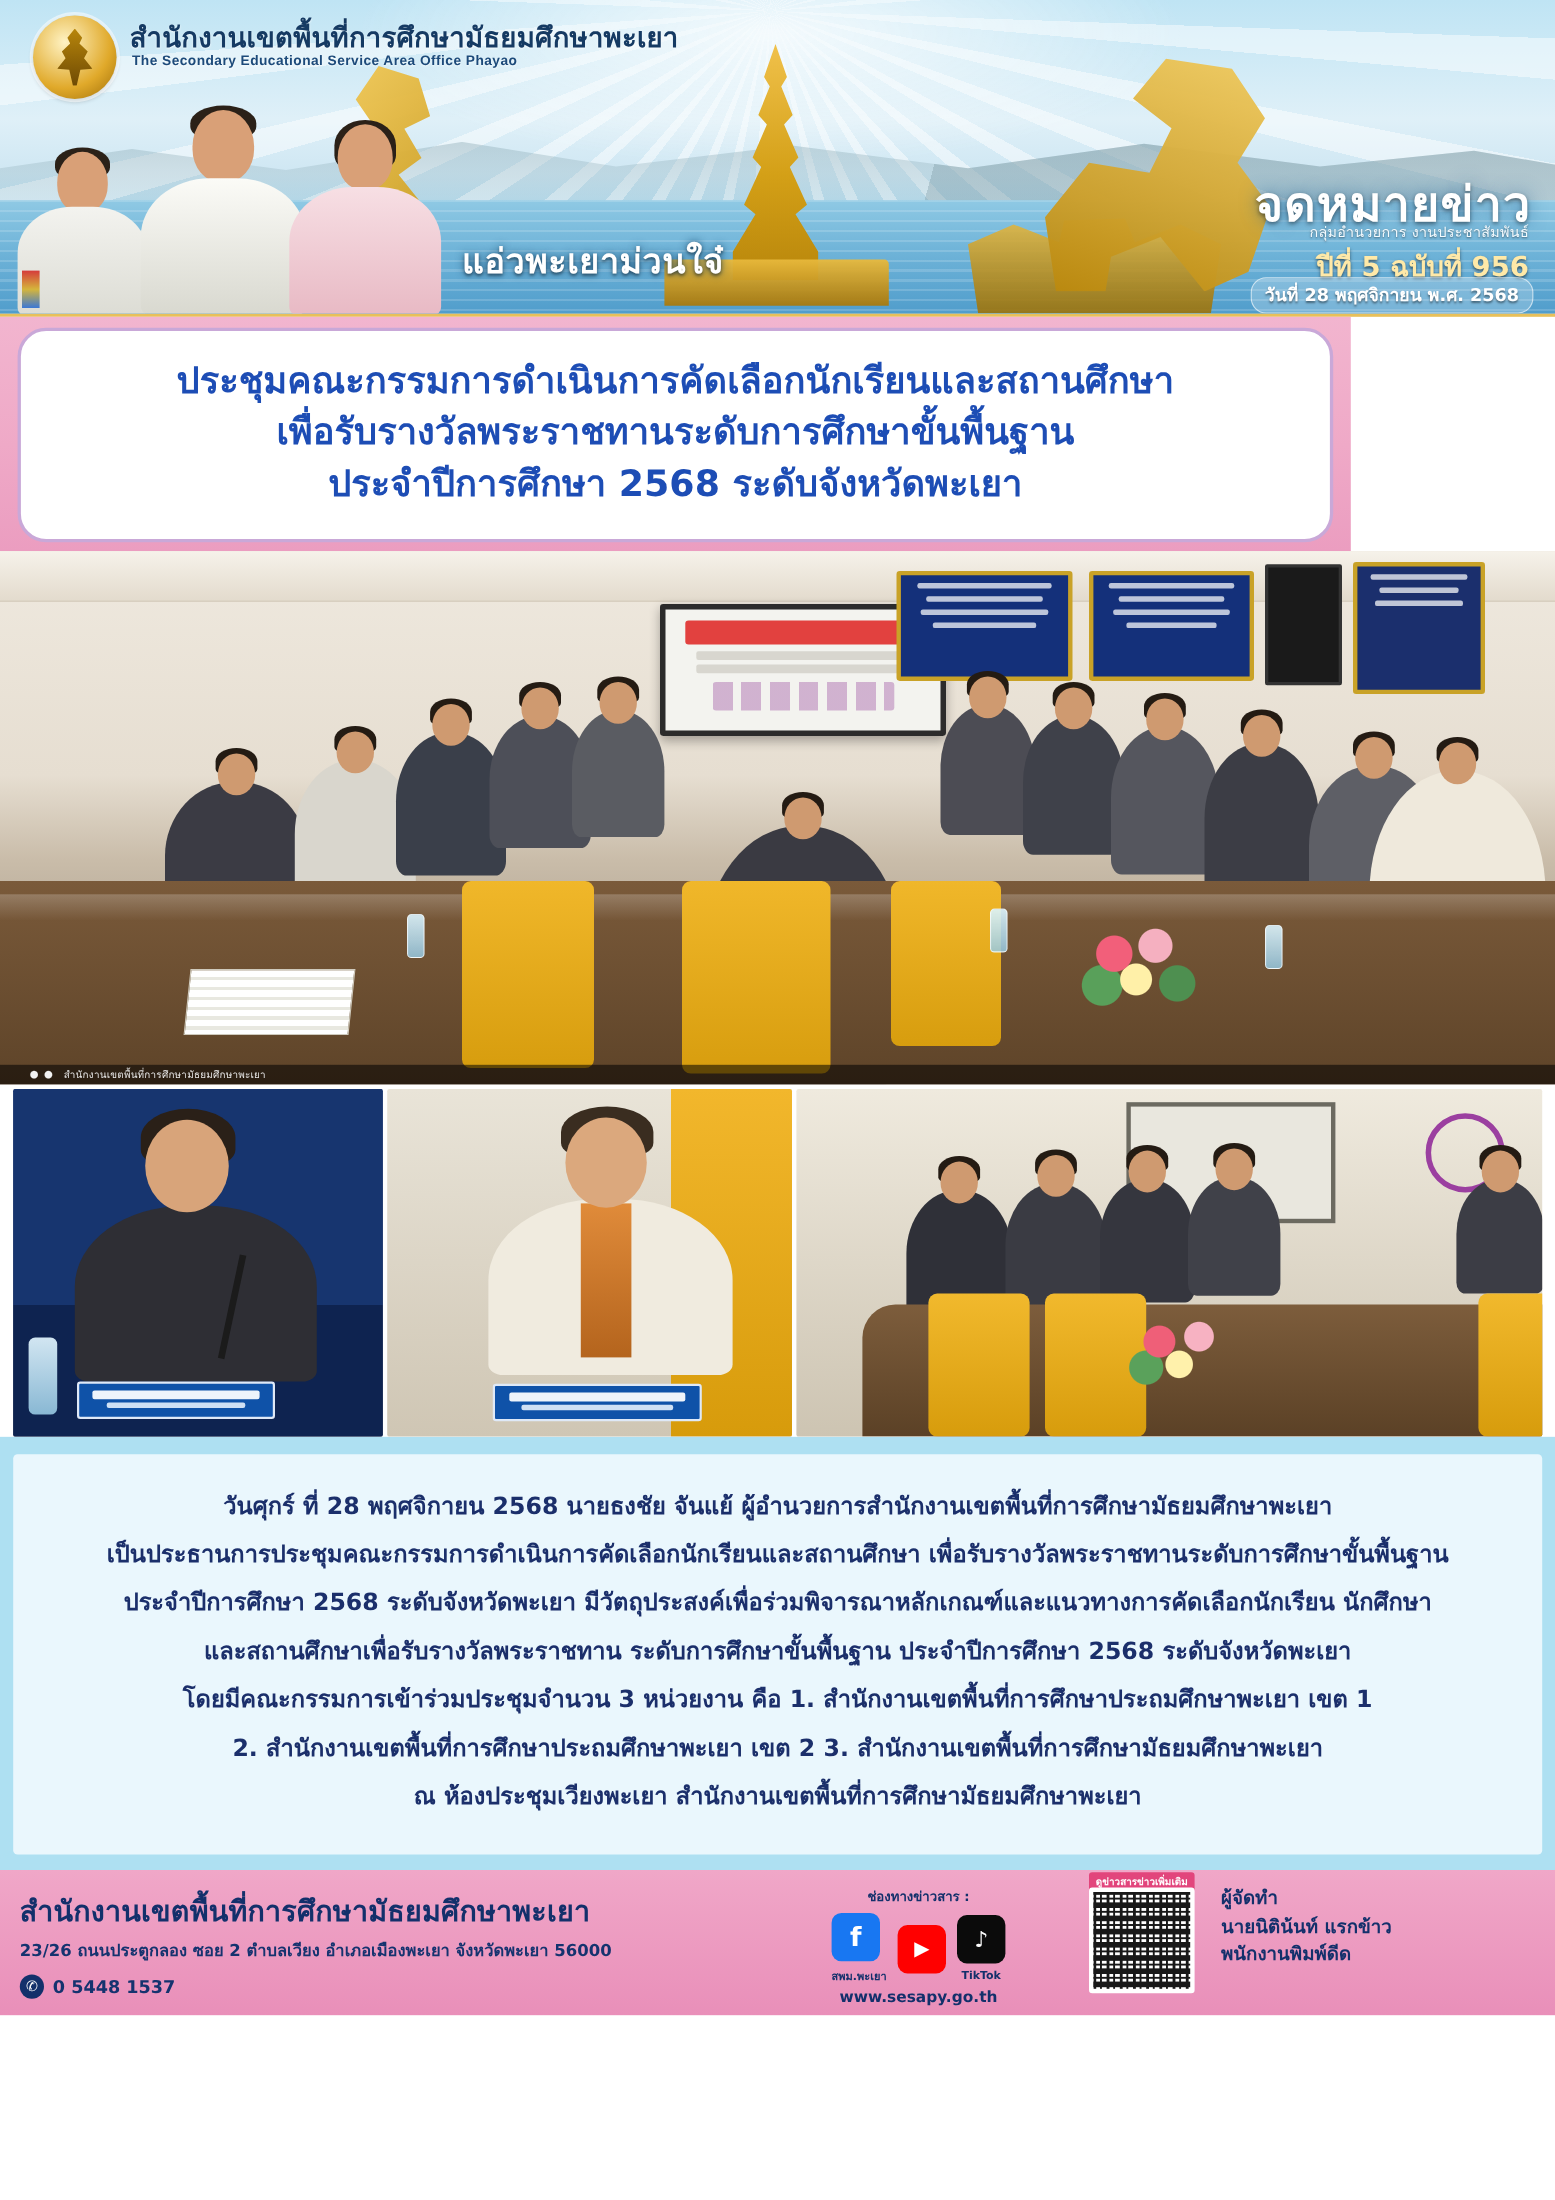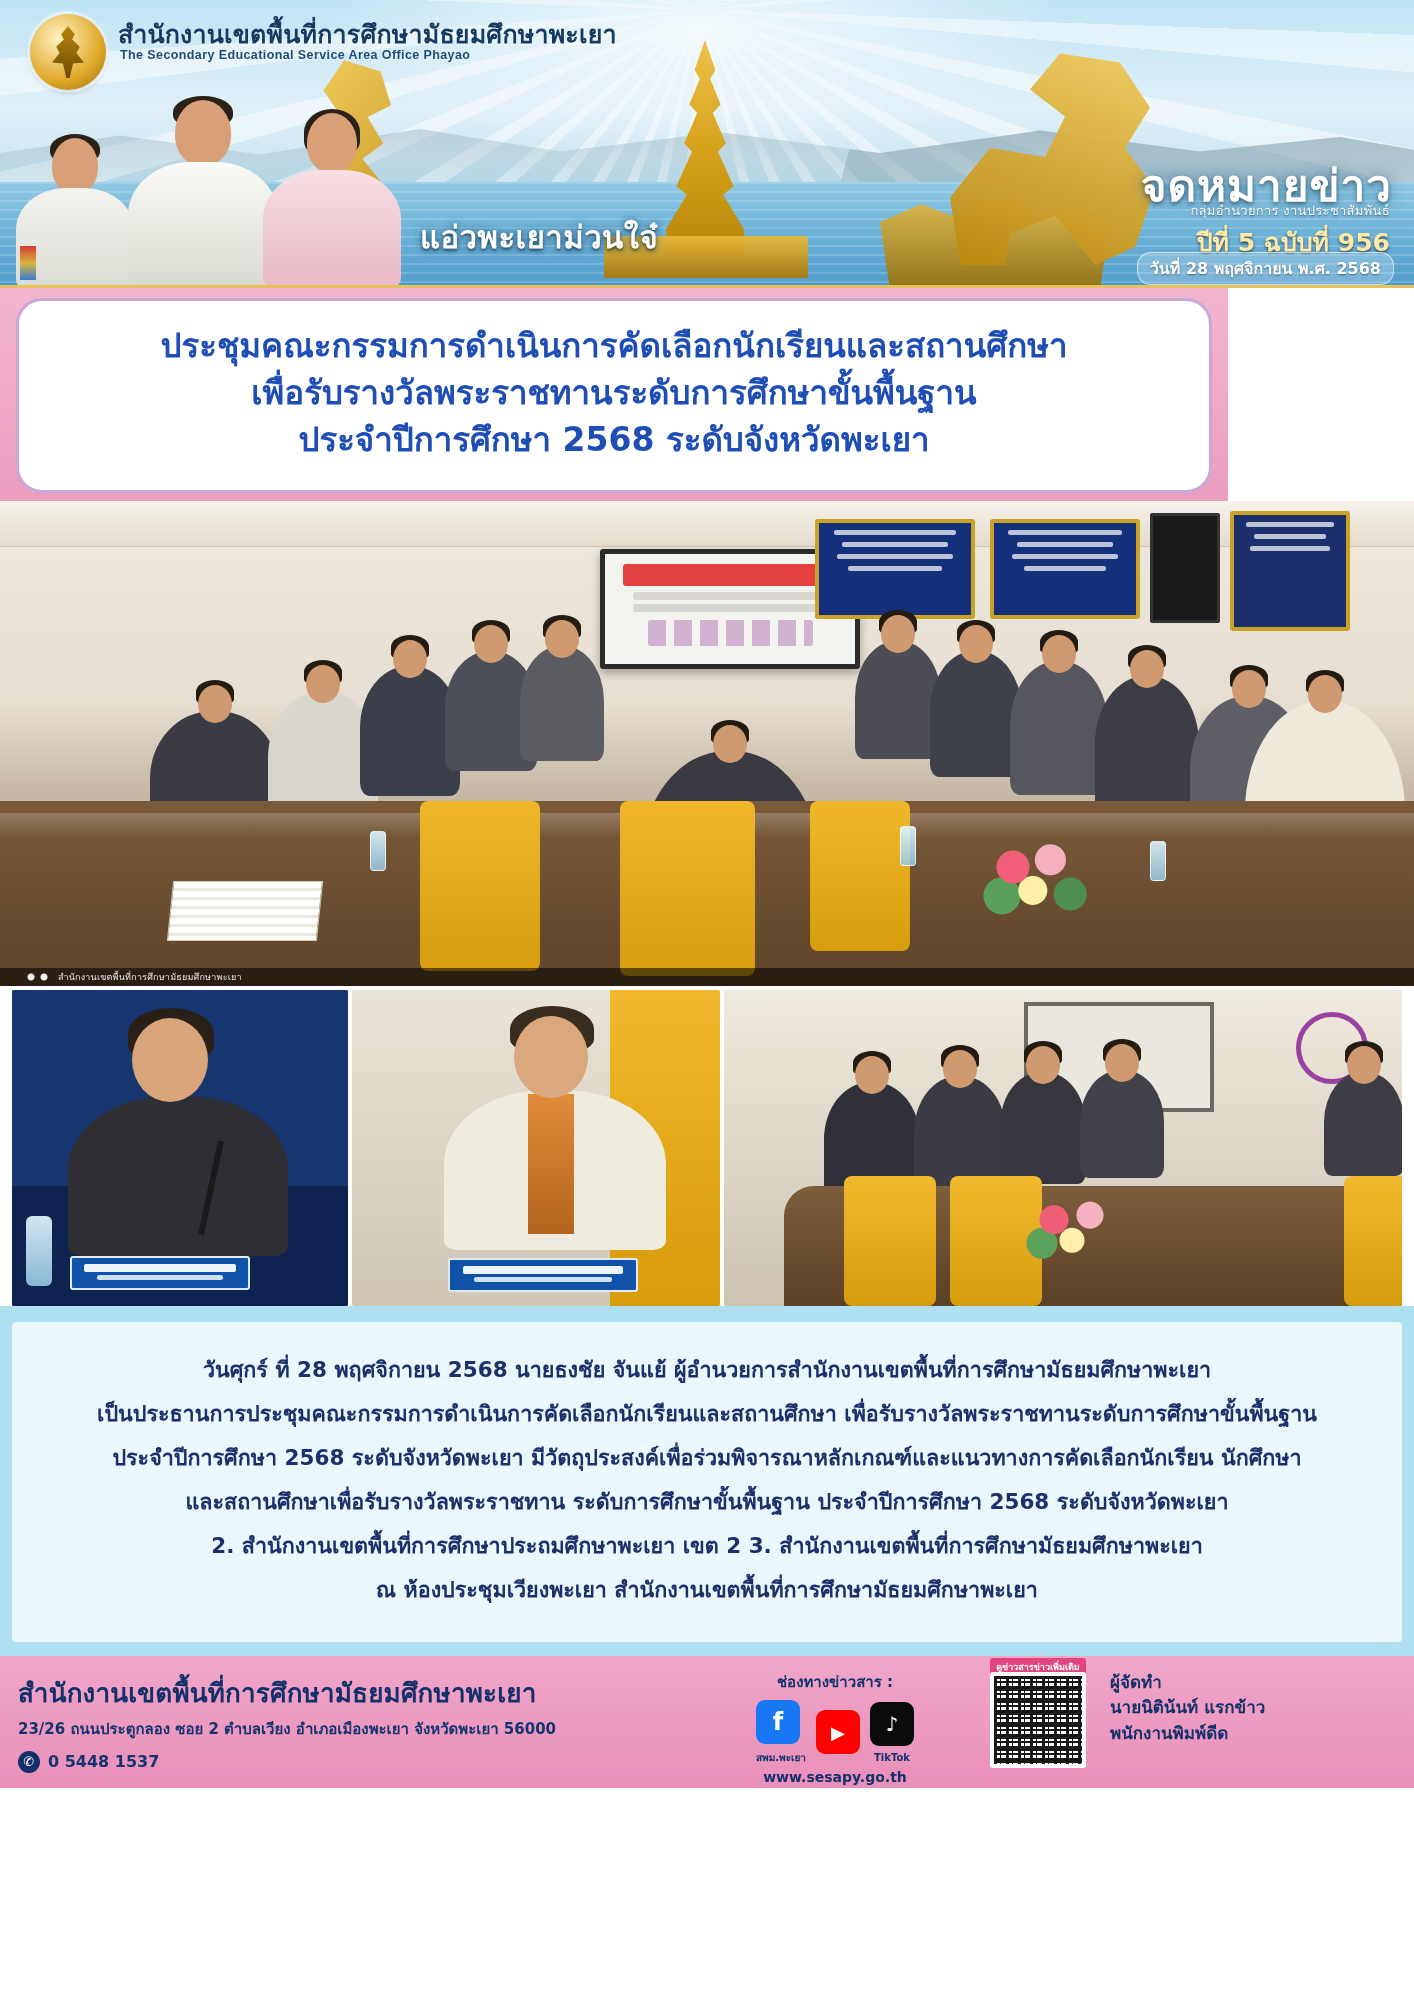--- a/index.html
+++ b/index.html
@@ -386,21 +386,21 @@
     font-size: 16px; font-weight: 700; color: #15336f;
   }
   .phone-circle {
     width: 22px; height: 22px; border-radius: 50%;
     background: #13306b; color: #fff; font-size: 13px;
     display: flex; align-items: center; justify-content: center;
   }
   .footer-mid {
     position: absolute; left: 700px; top: 14px; width: 270px; text-align: center;
   }
-  .channels-label { font-size: 15px; font-weight: 700; color: #13306b; }
+  .channels-label { font-size: 12px; font-weight: 700; color: #13306b; }
   .social-row {
     margin-top: 6px; display: flex; gap: 10px; justify-content: center; align-items: center;
   }
   .sic { width: 44px; height: 44px; border-radius: 9px; display:flex; align-items:center; justify-content:center; color:#fff; font-weight:700; font-size: 24px; }
   .sic.fb { background: #1877f2; }
   .sic.yt { background: #ff0000; font-size: 18px; }
   .sic.tt { background: #0b0b0b; font-size: 20px; }
   .sic-label { font-size: 10px; font-weight: 700; color: #13306b; text-align:center; margin-top:6px; }
   .site-url {
     margin-top: 4px; font-size: 14px; font-weight: 700; color: #13306b;
@@ -634,20 +634,21 @@
       <div class="bouquet2"></div>
     </div>
   </div>
 
   <div class="body-band">
     <div class="body-card">
       <div class="body-line">วันศุกร์ ที่ 28 พฤศจิกายน 2568 นายธงชัย จันแย้ ผู้อำนวยการสำนักงานเขตพื้นที่การศึกษามัธยมศึกษาพะเยา</div>
       <div class="body-line">เป็นประธานการประชุมคณะกรรมการดำเนินการคัดเลือกนักเรียนและสถานศึกษา เพื่อรับรางวัลพระราชทานระดับการศึกษาขั้นพื้นฐาน</div>
       <div class="body-line">ประจำปีการศึกษา 2568 ระดับจังหวัดพะเยา มีวัตถุประสงค์เพื่อร่วมพิจารณาหลักเกณฑ์และแนวทางการคัดเลือกนักเรียน นักศึกษา</div>
       <div class="body-line">และสถานศึกษาเพื่อรับรางวัลพระราชทาน ระดับการศึกษาขั้นพื้นฐาน ประจำปีการศึกษา 2568 ระดับจังหวัดพะเยา</div>
+      <div class="body-line">โดยมีคณะกรรมการเข้าร่วมประชุมจำนวน 3 หน่วยงาน คือ  1. สำนักงานเขตพื้นที่การศึกษาประถมศึกษาพะเยา เขต 1</div>
       <div class="body-line">2. สำนักงานเขตพื้นที่การศึกษาประถมศึกษาพะเยา เขต 2  3. สำนักงานเขตพื้นที่การศึกษามัธยมศึกษาพะเยา</div>
       <div class="body-line">ณ ห้องประชุมเวียงพะเยา สำนักงานเขตพื้นที่การศึกษามัธยมศึกษาพะเยา</div>
     </div>
   </div>
 
   <div class="footer">
     <div class="footer-left">
       <div class="footer-org">สำนักงานเขตพื้นที่การศึกษามัธยมศึกษาพะเยา</div>
       <div class="footer-addr">23/26 ถนนประตูกลอง ซอย 2 ตำบลเวียง อำเภอเมืองพะเยา จังหวัดพะเยา 56000</div>
       <div class="footer-phone">

